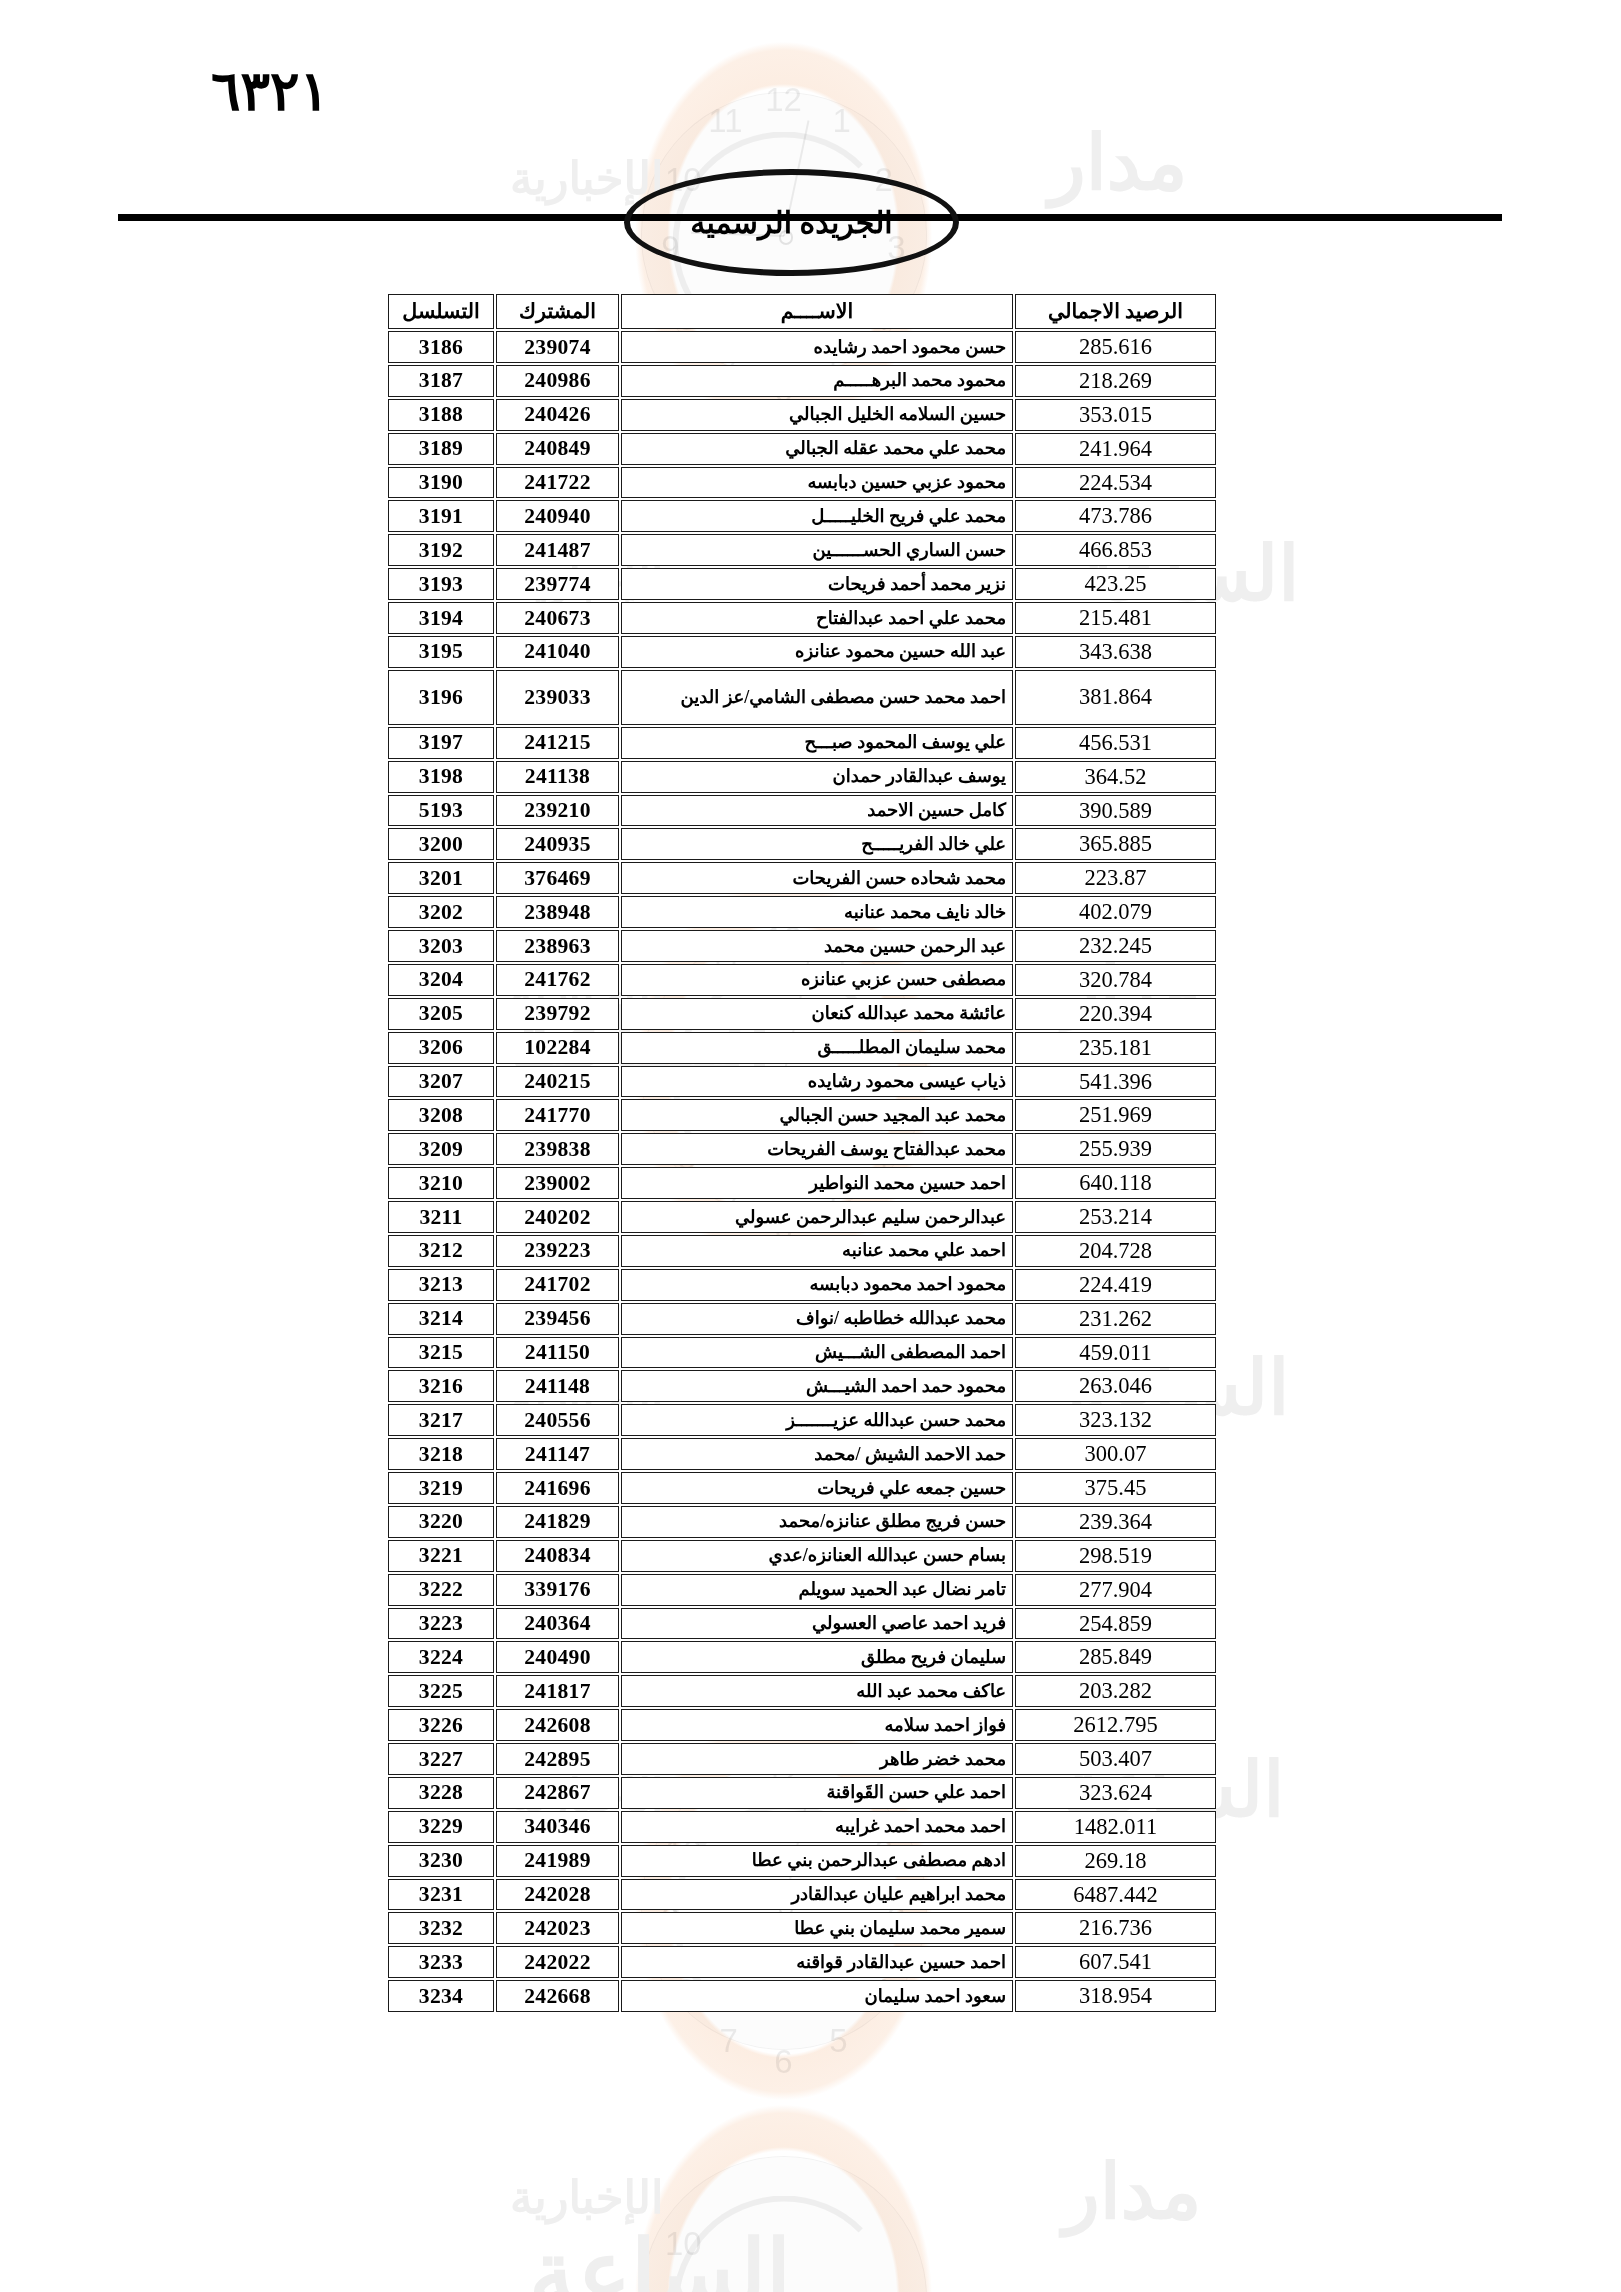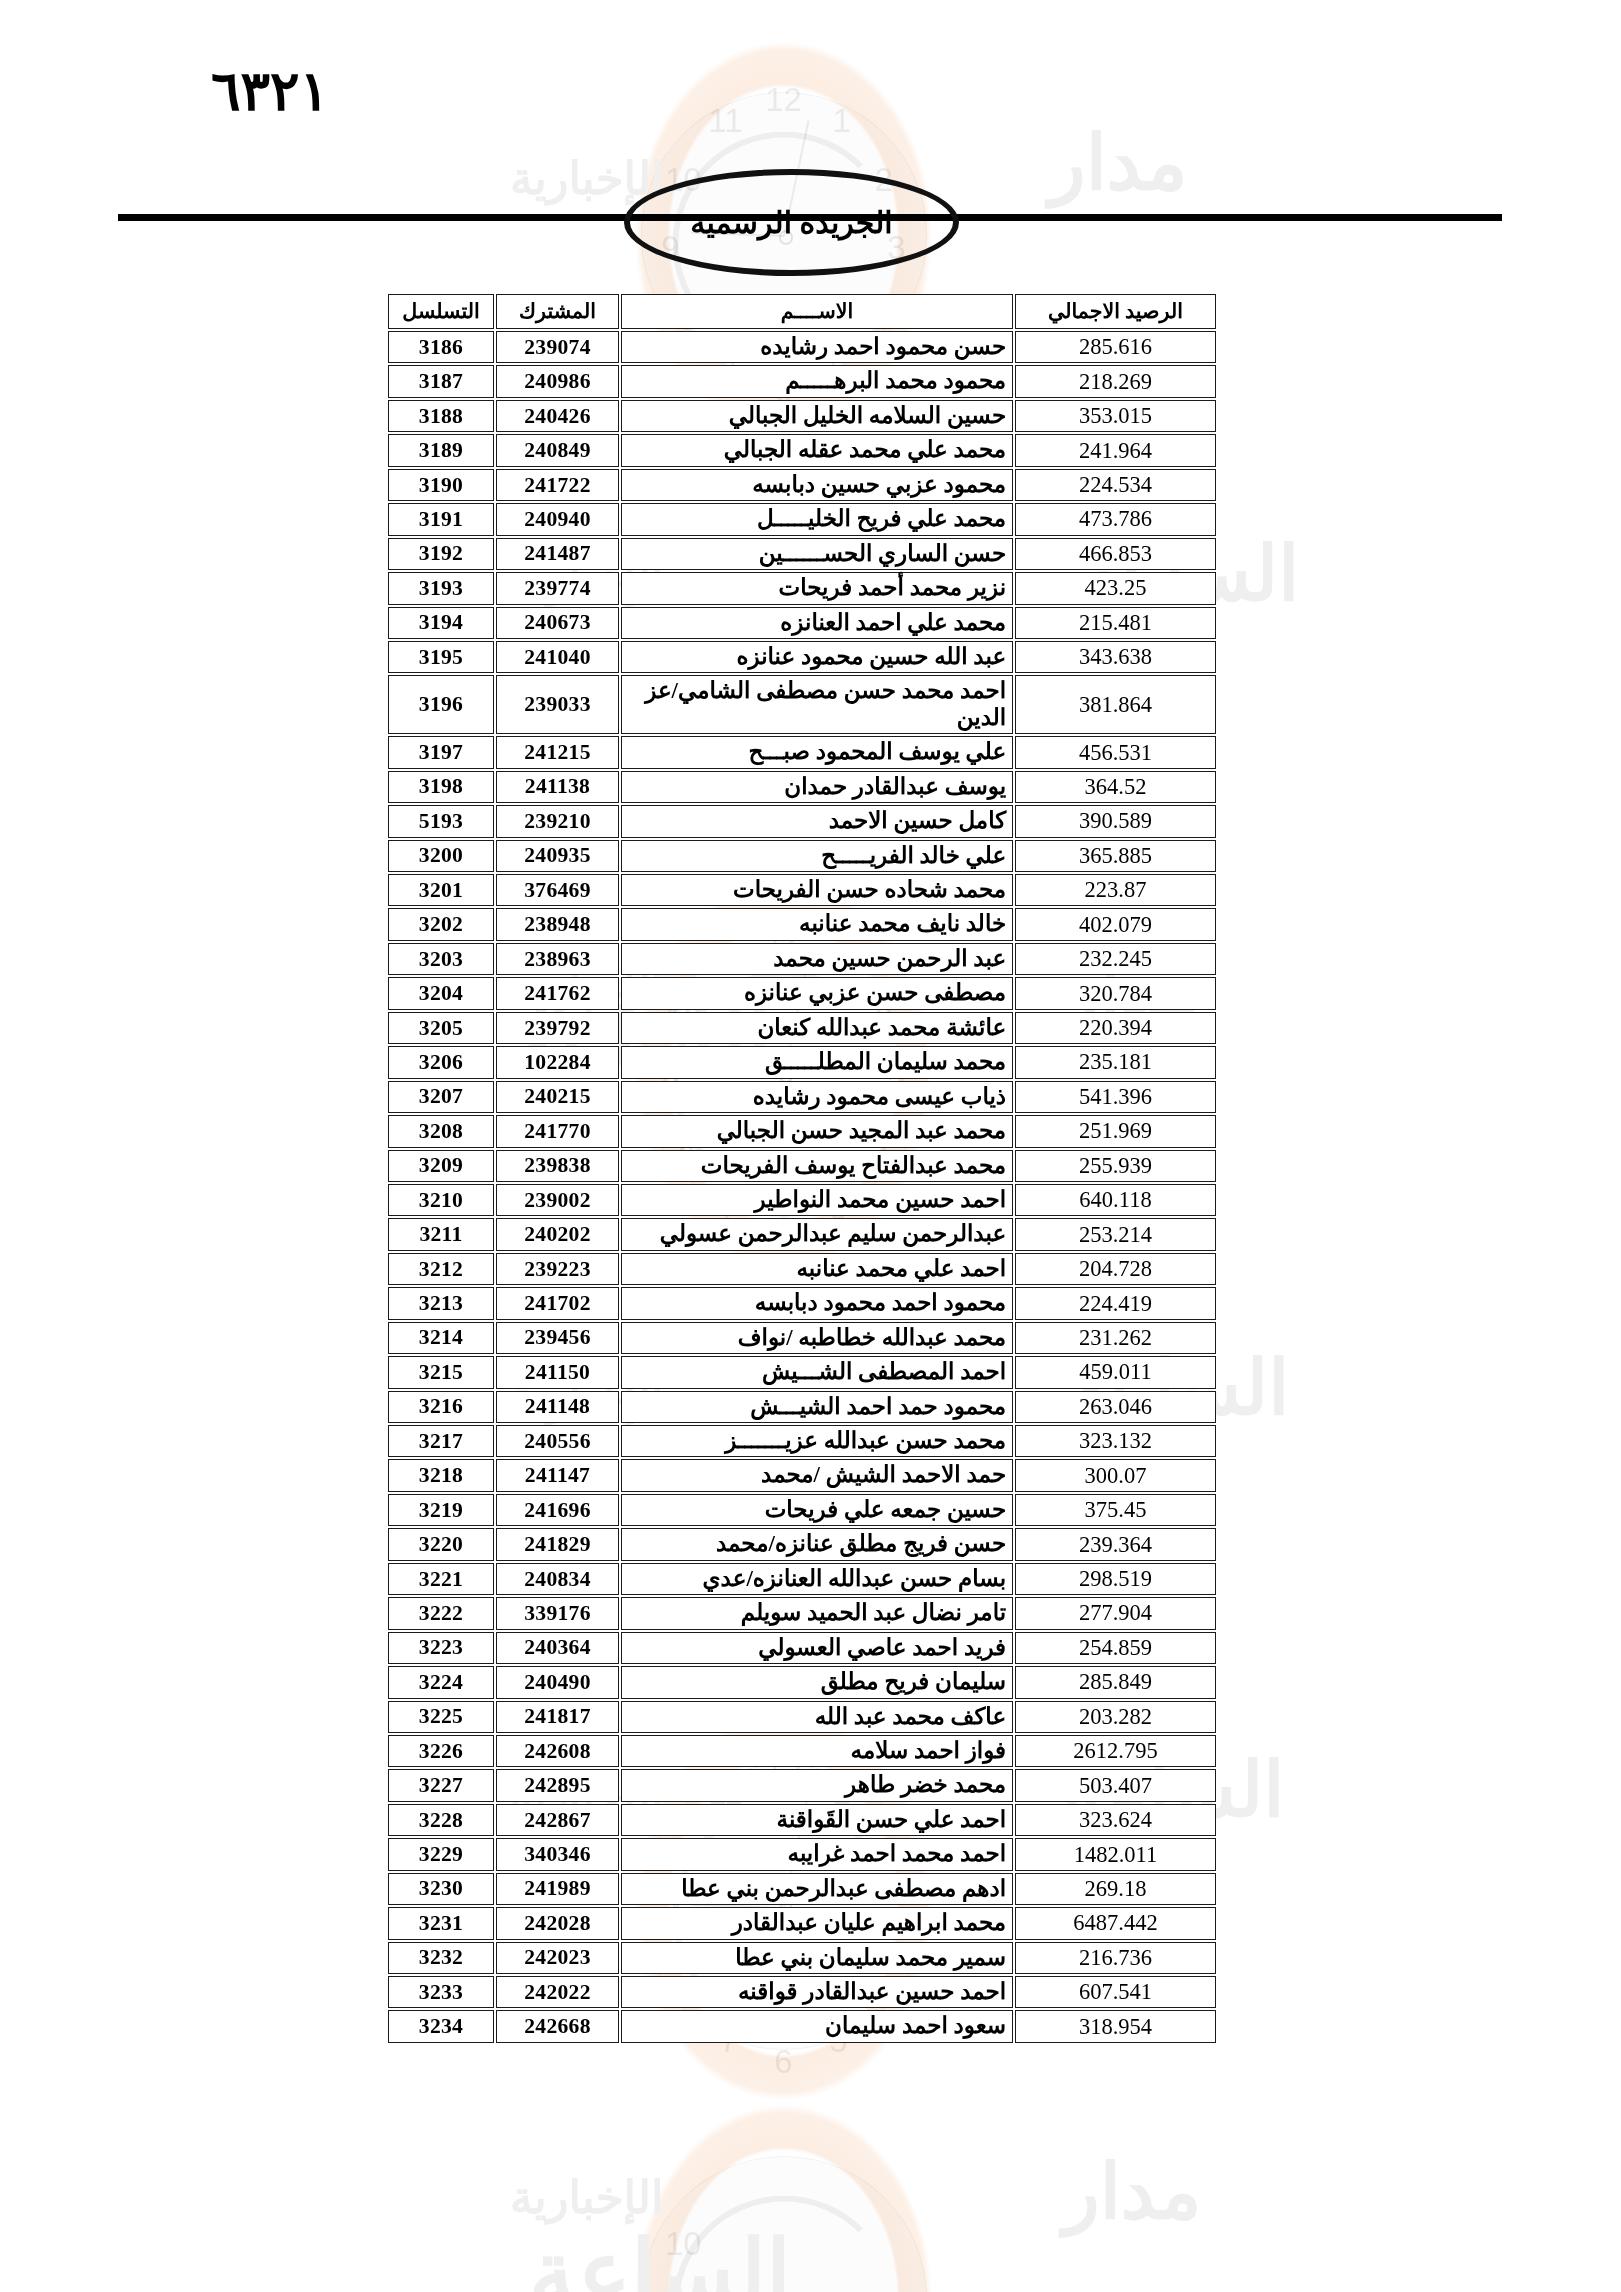--- a/index.html
+++ b/index.html
@@ -167,21 +167,21 @@
   }
   td.seq, td.sub {
     font-family: "Liberation Serif", "DejaVu Serif", serif;
     font-size: 21.6px;
     font-weight: bold;
     text-align: center;
     letter-spacing: 0.3px;
   }
   td.name {
     font-family: "Liberation Serif", "DejaVu Serif", serif;
-    font-size: 23px;
+    font-size: 18px;
     font-weight: bold;
     text-align: right;
     padding-right: 9.8px;
     direction: rtl;
   }
   td.total {
     font-family: "Liberation Serif", "DejaVu Serif", serif;
     font-size: 22.5px;
     font-weight: normal;
     text-align: center;
@@ -357,21 +357,21 @@
             <td class="seq">3192</td>
           </tr>
           <tr class="data-row">
             <td class="total">423.25</td>
             <td class="name">نزير محمد أحمد فريحات</td>
             <td class="sub">239774</td>
             <td class="seq">3193</td>
           </tr>
           <tr class="data-row">
             <td class="total">215.481</td>
-            <td class="name">محمد علي احمد العنانزه</td>
+            <td class="name">محمد علي احمد عبدالفتاح</td>
             <td class="sub">240673</td>
             <td class="seq">3194</td>
           </tr>
           <tr class="data-row">
             <td class="total">343.638</td>
             <td class="name">عبد الله حسين محمود عنانزه</td>
             <td class="sub">241040</td>
             <td class="seq">3195</td>
           </tr>
           <tr class="data-row tall-row">

